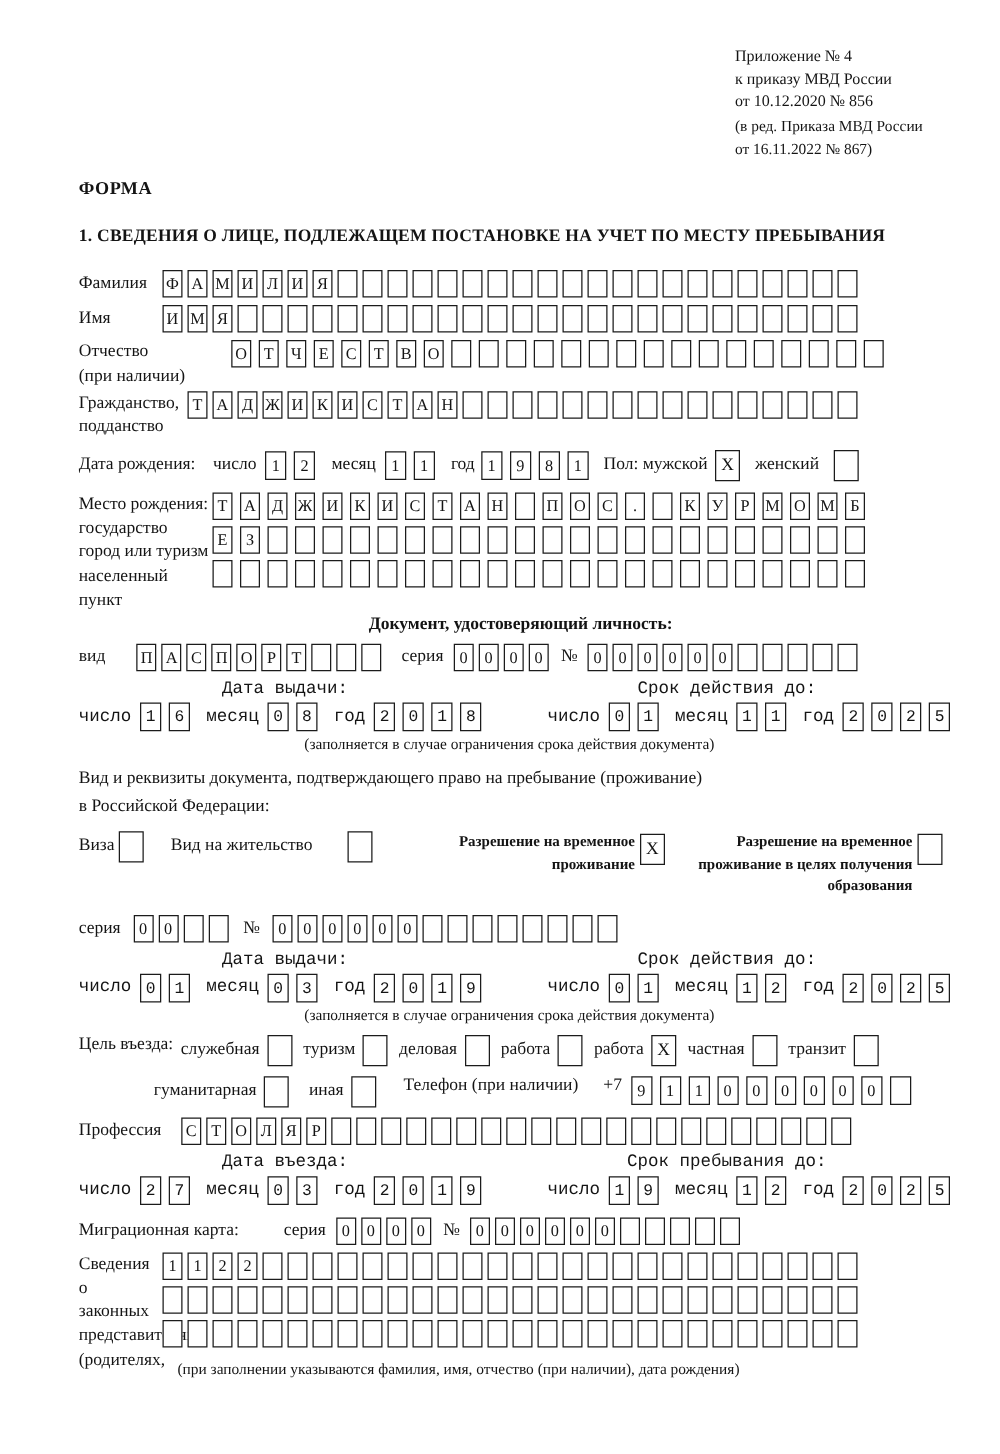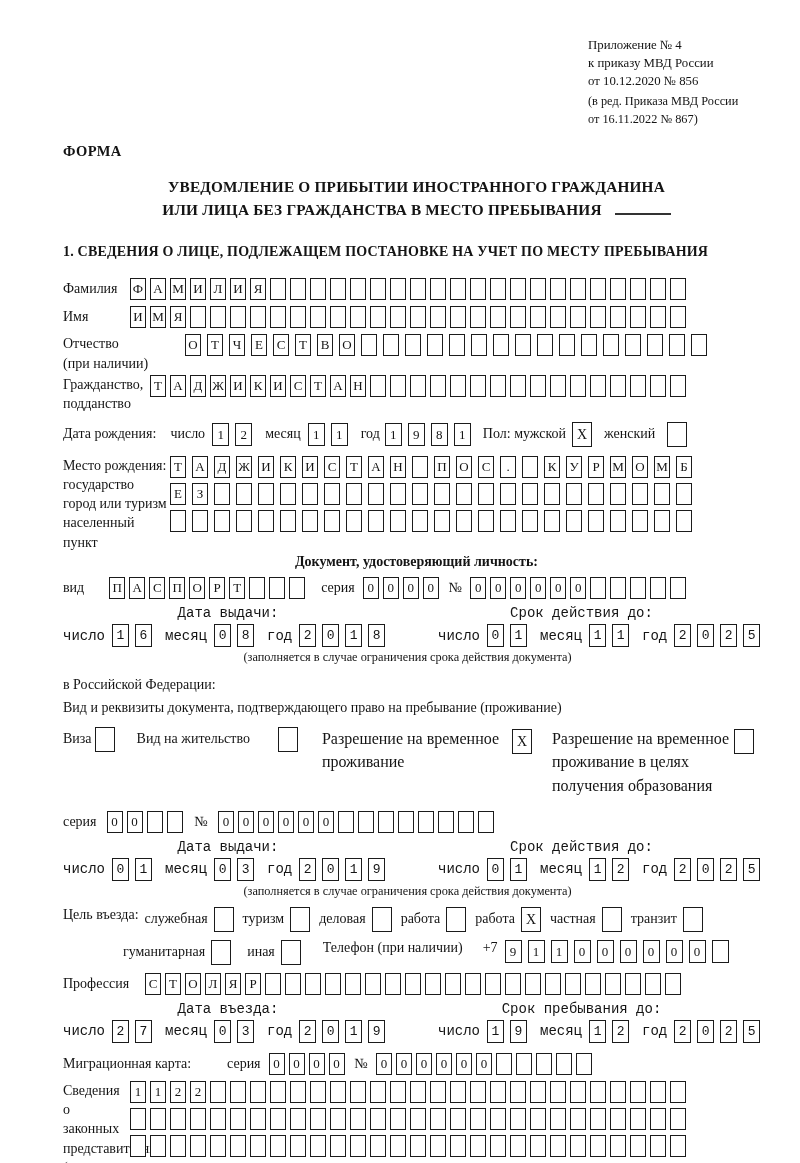--- a/index.html
+++ b/index.html
@@ -51,21 +51,21 @@
   .datehdr { text-align:center; font-size:14px; margin-bottom:3px; }
   .dateline { display:flex; align-items:center; font-size:14px; }
   .dw { margin:0 7px; font-size:14px; flex:none; }
   .dw.first { margin-left:0; }
   .note { text-align:center; padding-right:18px; font-size:12.3px; margin-top:3px; margin-bottom:8px; }
 
   .plain { font-size:14px; line-height:1.65; }
 
   .optrow { display:flex; align-items:flex-start; margin-top:8px; margin-bottom:10px; }
   .optlbl { font-size:14px; flex:none; padding-top:4px; }
-  .optml { display:inline-block; text-align:left; font-size:16px; line-height:1.45; flex:none; }
+  .optml { display:inline-block; text-align:right; font-size:12px; line-height:1.45; flex:none;font-weight:bold; }
   .w180 { width:186px; } .w175 { width:178px; }
 
   .prow { display:flex; align-items:flex-start; margin-bottom:8px; font-size:14px; }
   .pitem { display:flex; align-items:center; margin-right:9px; }
   .pitem .optlbl { padding-top:0; margin-right:6px; }
 
   .footnote { font-size:12.3px; margin-top:10px; padding-left:12px; }
 </style>
 </head>
 <body>
@@ -74,24 +74,20 @@
 
   <div class="hdr">
     <div>Приложение № 4</div>
     <div>к приказу МВД России</div>
     <div>от 10.12.2020 № 856</div>
     <div style="margin-top:3px;font-size:12.3px">(в ред. Приказа МВД России</div>
     <div style="font-size:12.3px">от 16.11.2022 № 867)</div>
   </div>
   <div class="forma">ФОРМА</div>
 
-  <div class="title">
-    <div>УВЕДОМЛЕНИЕ О ПРИБЫТИИ ИНОСТРАННОГО ГРАЖДАНИНА</div>
-    <div><span>ИЛИ ЛИЦА БЕЗ ГРАЖДАНСТВА В МЕСТО ПРЕБЫВАНИЯ</span><span class="uline"></span></div>
-  </div>
 
   <div class="sec">1. СВЕДЕНИЯ О ЛИЦЕ, ПОДЛЕЖАЩЕМ ПОСТАНОВКЕ НА УЧЕТ ПО МЕСТУ ПРЕБЫВАНИЯ</div>
 
   <div class="frow">
     <div class="lbl w67">Фамилия</div>
     <div class="boxes">
         <span class="cb">Ф</span>
         <span class="cb">А</span>
         <span class="cb">М</span>
         <span class="cb">И</span>
@@ -422,22 +418,22 @@
             <span class="cb">2</span>
             <span class="cb">0</span>
             <span class="cb">2</span>
             <span class="cb">5</span>
           </span>
       </div>
     </div>
   </div>
   <div class="note">(заполняется в случае ограничения срока действия документа)</div>
 
+  <div class="plain">Вид и реквизиты документа, подтверждающего право на пребывание (проживание)</div>
   <div class="plain">в Российской Федерации:</div>
-  <div class="plain">Вид и реквизиты документа, подтверждающего право на пребывание (проживание)</div>
 
   <div class="optrow">
     <span class="optlbl">Виза</span>
     <span class="boxes chk" style="margin-left:3px">
         <span class="cb"></span>
       </span>
     <span class="optlbl" style="margin-left:22px">Вид на жительство</span>
     <span class="boxes chk" style="margin-left:28px">
         <span class="cb"></span>
       </span>

